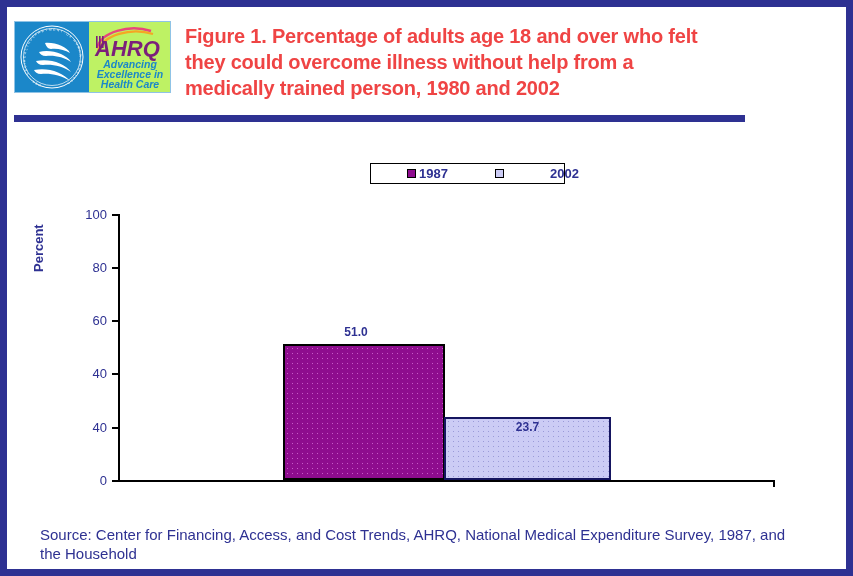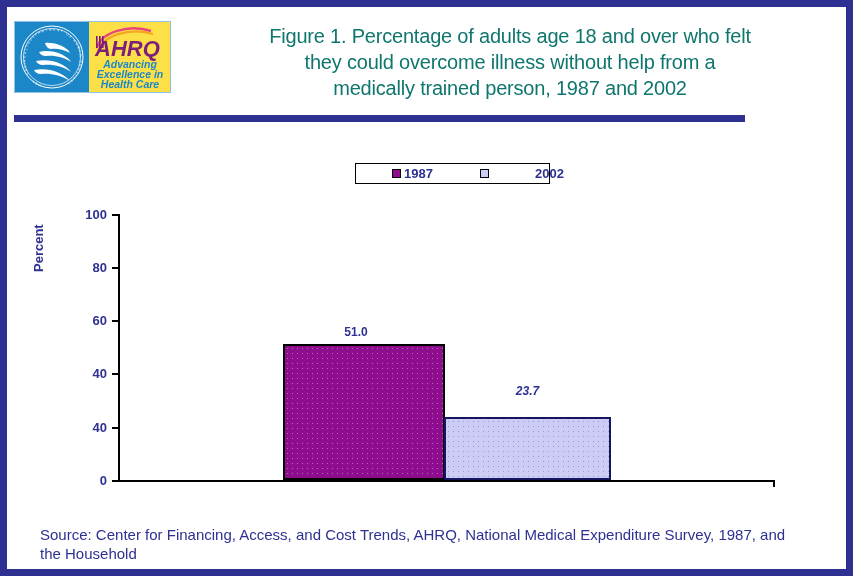--- a/index.html
+++ b/index.html
@@ -51,54 +51,54 @@
     position: relative;
     width: 74px;
     height: 100%;
     background: #1b87c9;
     overflow: hidden;
   }
   #logo-seal svg { position: absolute; left: 0; top: 0; }
   #logo-ahrq {
     position: relative;
     flex: 1;
-    background: #fde047;
+    background: #bef264;
     overflow: hidden;
   }
   #logo-ahrq svg { position: absolute; left: 0; top: 0; }
 
   
   #title {
     position: absolute;
     left: 178px;
     top: 16px;
     width: 650px;
-    text-align: center;
-    color: #0f766e;
+    text-align: left;
+    color: #ef4444;
     font-size: 20px;
-    font-weight: normal;
+    font-weight: bold;
     line-height: 26px;
     letter-spacing: -0.2px;
   }
   #title div { white-space: nowrap; }
 
   
   #divider {
     position: absolute;
     left: 7px;
     top: 108px;
     width: 731px;
     height: 7px;
     background: #2e3192;
   }
 
   
   #legend {
     position: absolute;
-    left: 348px;
+    left: 363px;
     top: 156px;
     width: 195px;
     height: 21px;
     box-sizing: border-box;
     border: 1px solid #000000;
     background: #ffffff;
   }
   .legend-item {
     position: absolute;
     top: 3px;
@@ -158,21 +158,21 @@
     height: 2px;
     background: #000000;
   }
   .ytick-label {
     position: absolute;
     right: 0;
     width: 40px;
     text-align: right;
     color: #2e3192;
     font-size: 13px;
-    font-weight: bold;
+    font-weight: normal;
     line-height: 13px;
   }
   .ytick-label-wrap {
     position: absolute;
     left: 60px;
     width: 40px;
     height: 13px;
   }
 
   
@@ -321,21 +321,21 @@
             <text x="41" y="56">Excellence in</text>
             <text x="41" y="66">Health Care</text>
           </g>
         </svg>
       </div>
     </div>
 
     <div id="title">
       <div>Figure 1. Percentage of adults age 18 and over who felt</div>
       <div>they could overcome illness without help from a</div>
-      <div>medically trained person, 1987 and 2002</div>
+      <div>medically trained person, 1980 and 2002</div>
     </div>
   </div>
 
   <div id="divider"></div>
 
   <div id="legend">
     <div class="legend-item" id="legend-item-1987">
       <span class="legend-swatch" style="background:#8e0c8e"></span>
       <span>1987</span>
     </div>
@@ -376,21 +376,21 @@
     <div class="ytick-label-wrap" style="top:467px">
         <span class="ytick-label">0</span>
       </div>
 
     <div id="bars">
       <div class="bar" id="bar-1987" style="height: 135.66px;"></div>
       <div class="bar" id="bar-2002" style="height: 63.042px;"></div>
     </div>
 
     <div class="bar-value" id="bar-value-1987" style="left: 319px; top: 319.34px;">51.0</div>
-    <div class="bar-value" id="bar-value-2002" style="left: 490.5px; top: 378px; font-style: italic;">23.7</div>
+    <div class="bar-value" id="bar-value-2002" style="left: 490.5px; top: 414px;">23.7</div>
 
     <div id="xaxis"></div>
     <div id="xaxis-end-tick"></div>
   </div>
 
   <div id="source">
     <div>Source: Center for Financing, Access, and Cost Trends, AHRQ, National Medical Expenditure Survey, 1987, and the Household</div>
   </div>
 
 </div>

